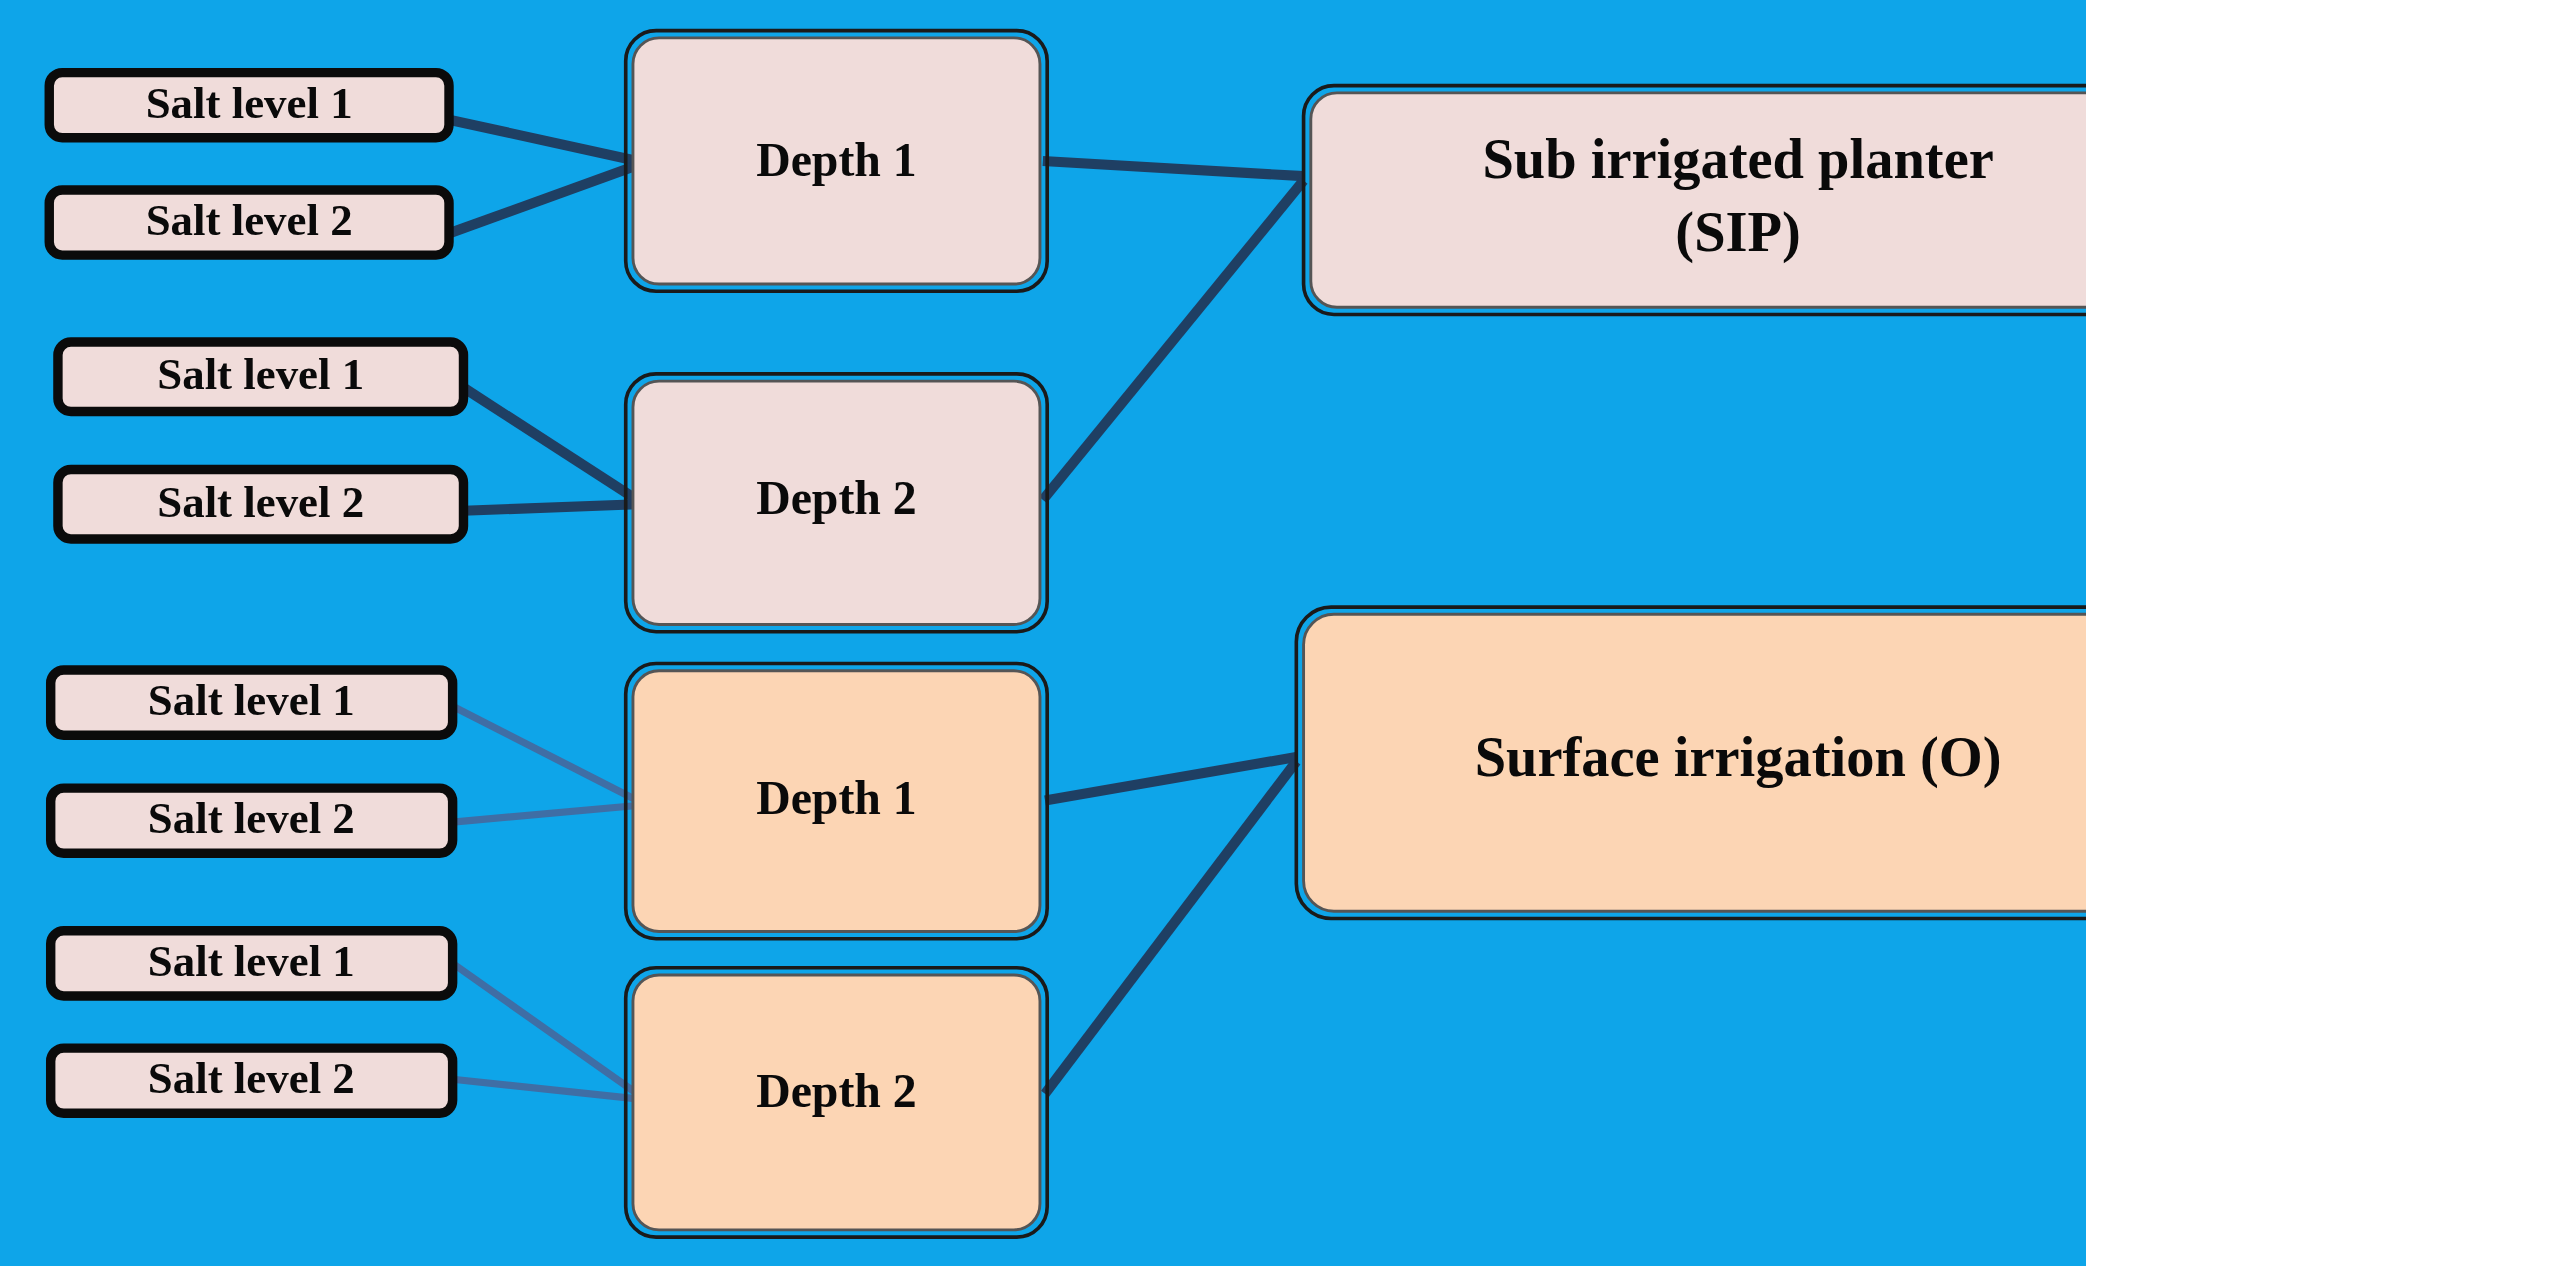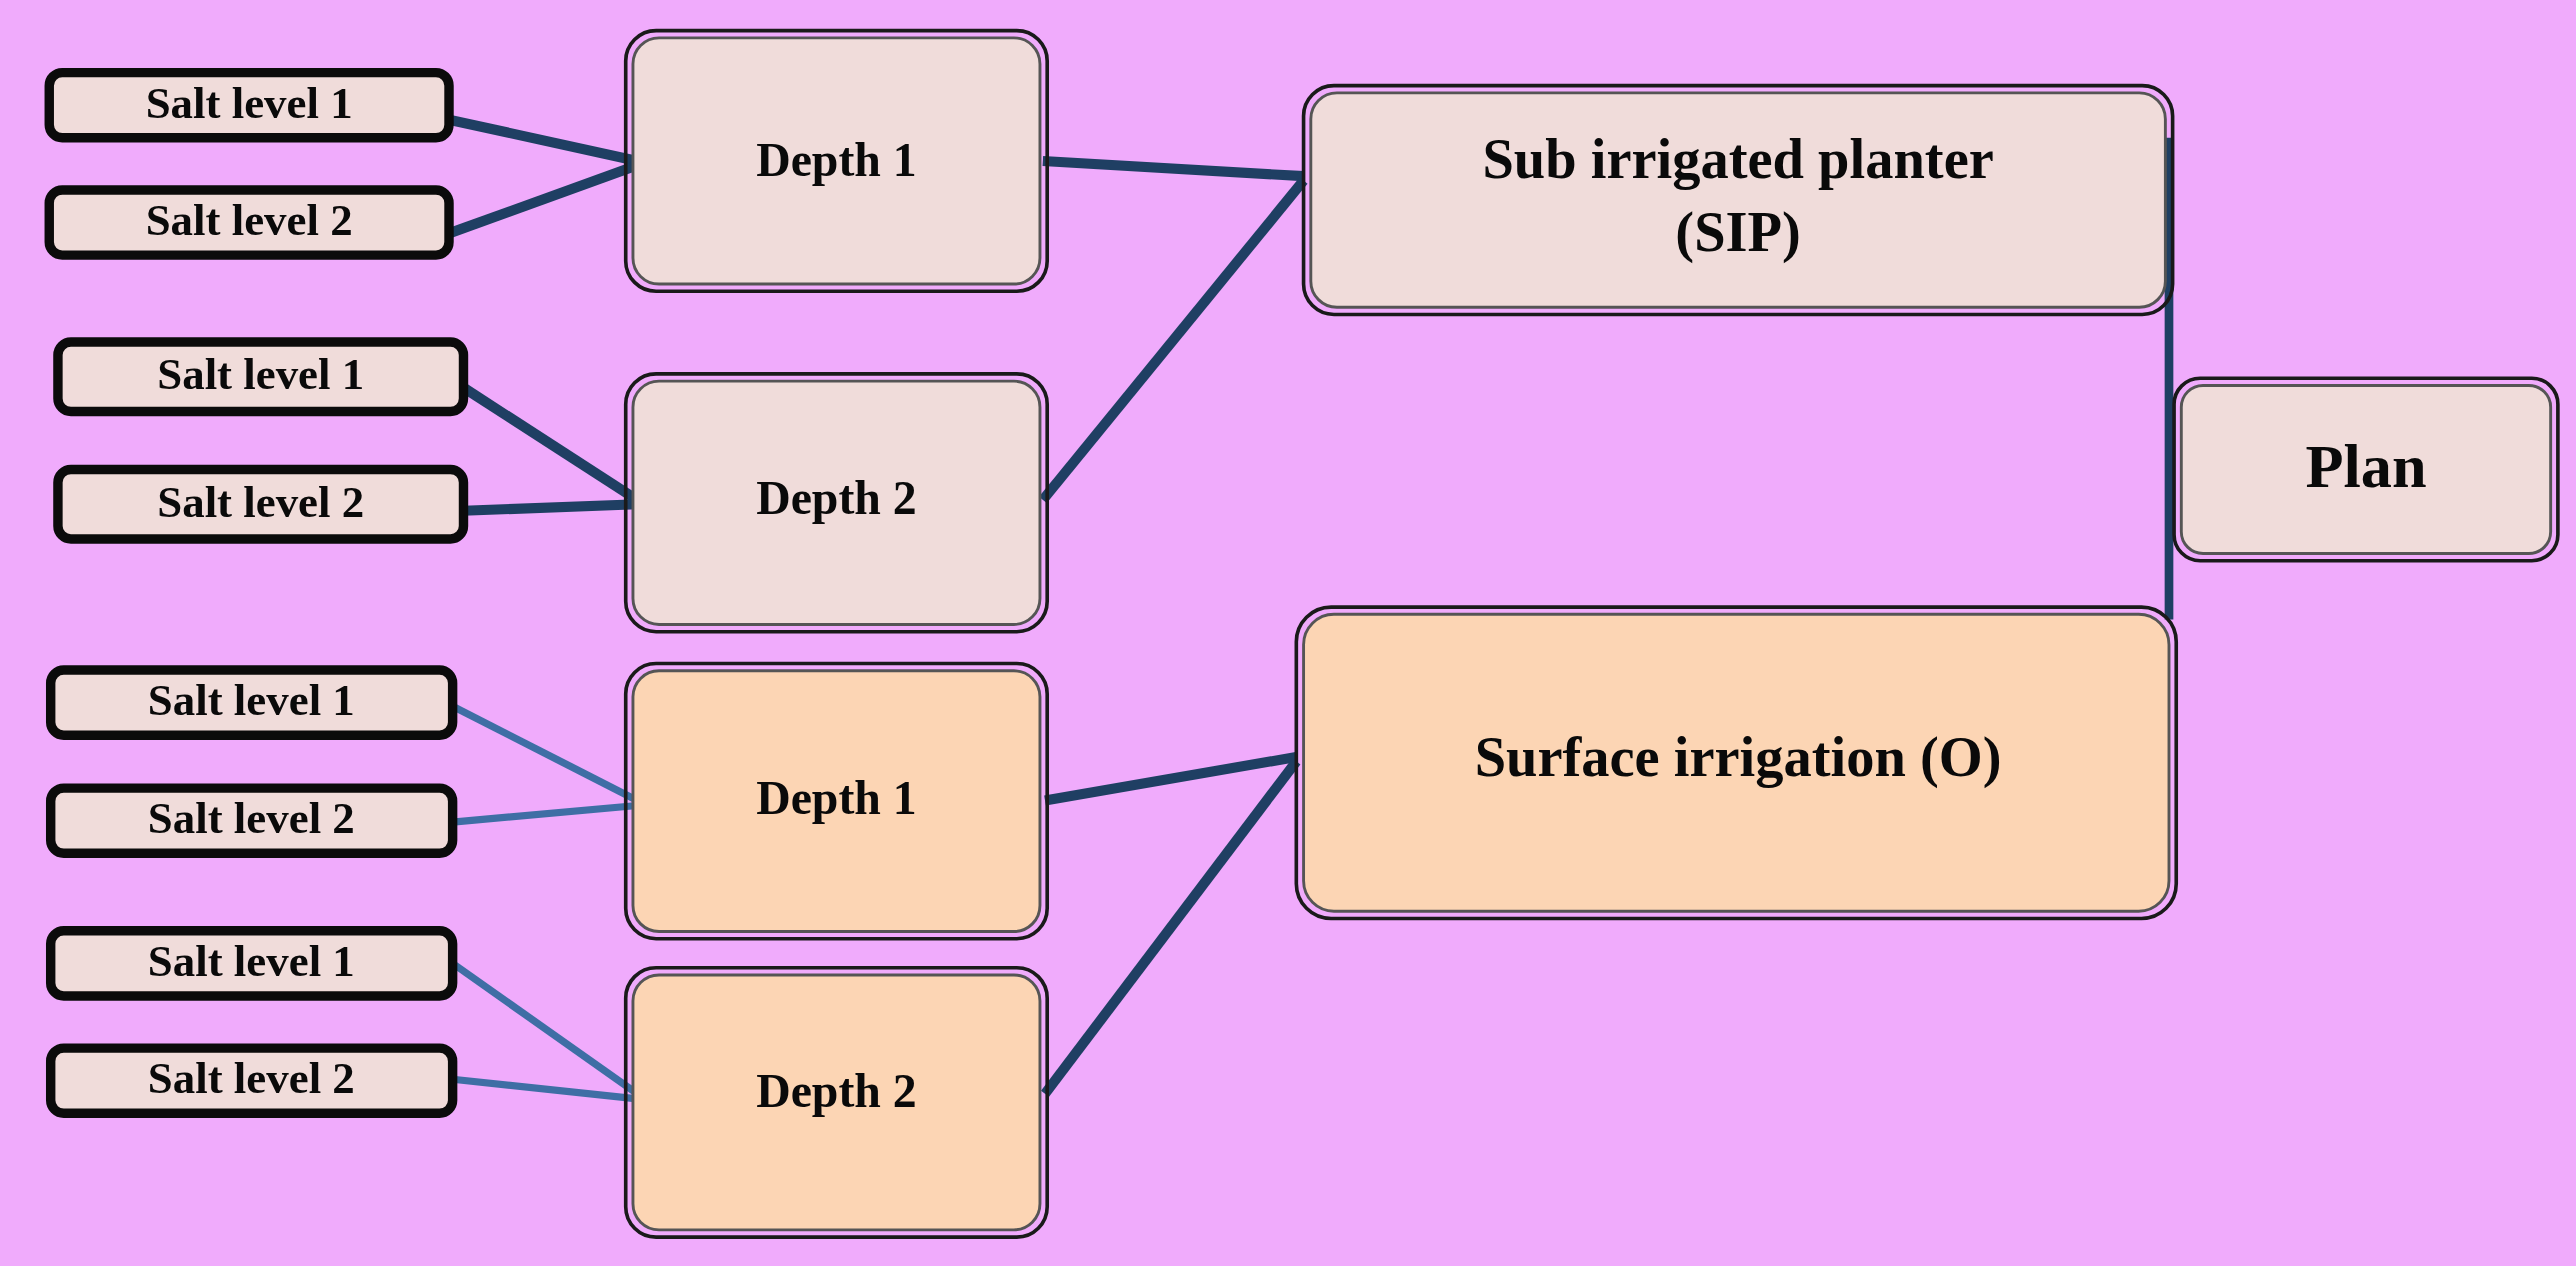--- a/index.html
+++ b/index.html
@@ -5,23 +5,23 @@
   html, body {
     margin: 0;
     padding: 0;
     background: #ffffff;
   }
   body {
     font-family: "Liberation Serif", "DejaVu Serif", serif;
   }
   #diagram-root {
     position: relative;
-    width: 2576px;
+    width: 2086px;
     height: 1267px;
-    background: #f0abfc;
+    background: #0ea5e9;
     overflow: hidden;
   }
   #diagram-svg {
     position: absolute;
     left: 0;
     top: 0;
     width: 2576px;
     height: 1267px;
   }
   .node-label {

